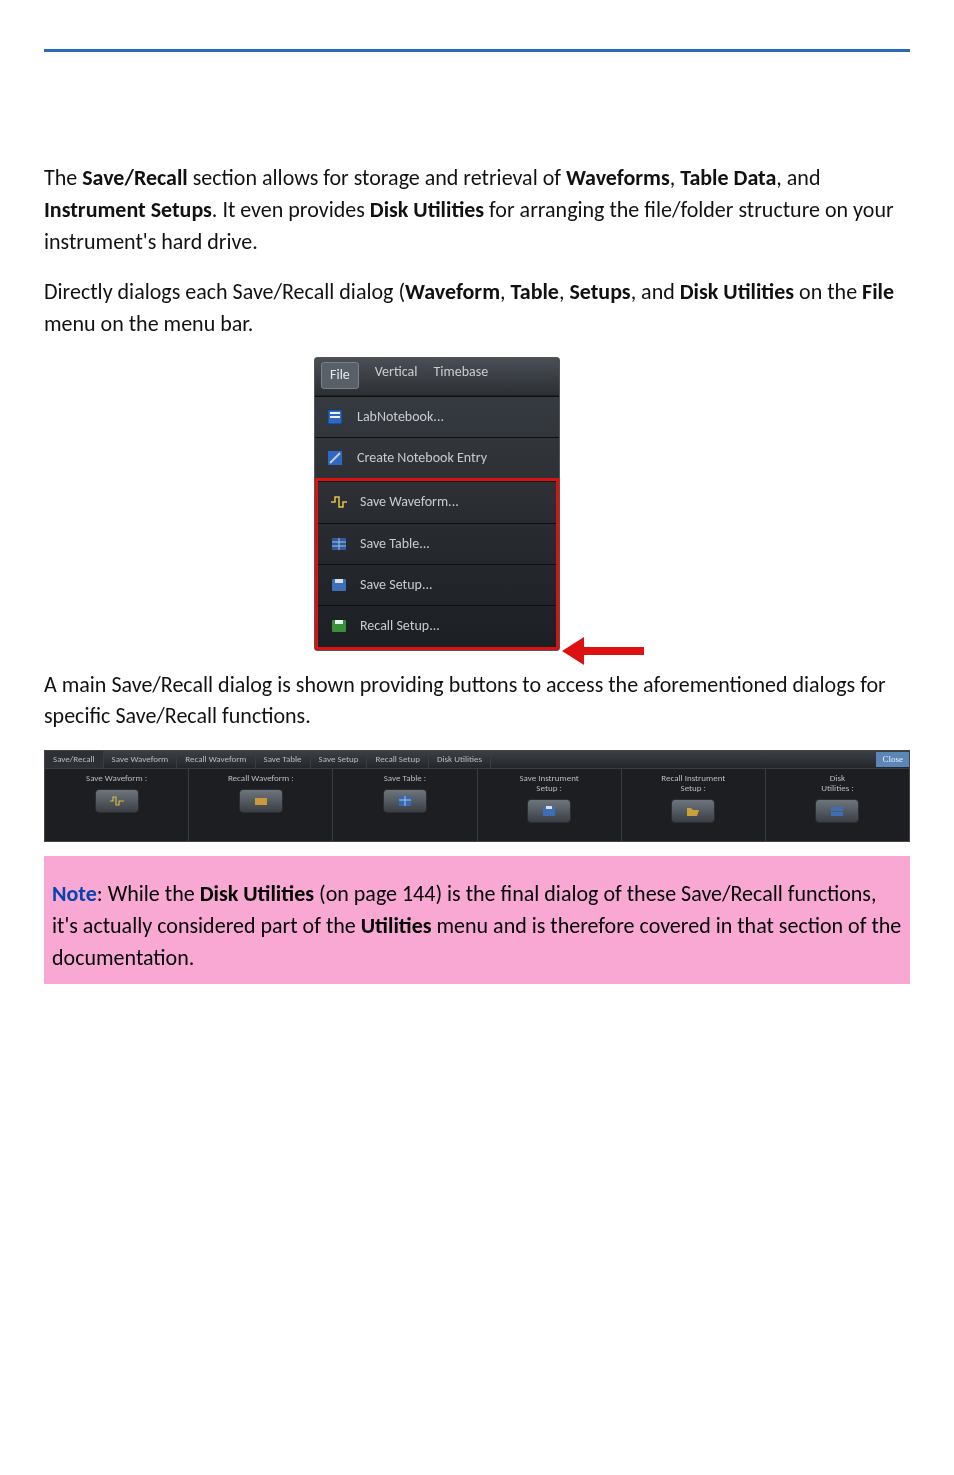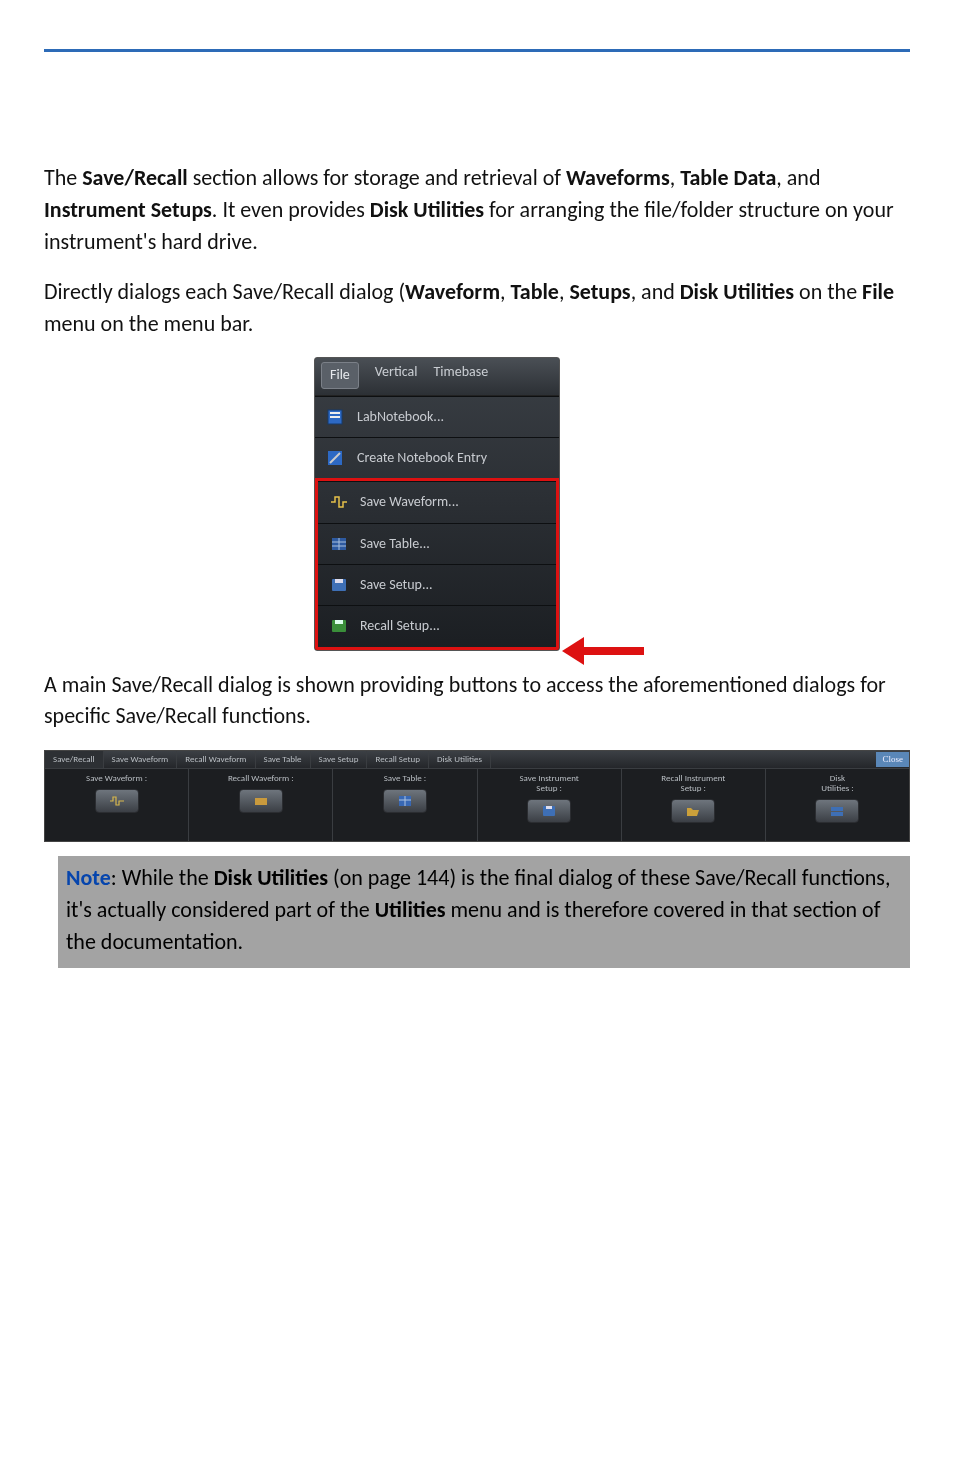--- a/index.html
+++ b/index.html
@@ -128,24 +128,23 @@
   .dbtn {
     width: 44px; height: 24px;
     background: linear-gradient(#6e757d,#3b3f45);
     border: 1px solid #2b2d31;
     border-radius: 4px;
     display: flex; align-items: center; justify-content: center;
   }
 
   
   .note {
-    background: #a3a3a3;
-    padding: 6px 8px 10px 8px;
+    background: #f9a8d4;
+    padding: 22px 8px 10px 8px;
     color: #000;
-    margin-left: 14px;
   }
   .note b { color: #000; }
   .note .lead { color: #0645ad; font-weight: 700; }
 
 </style>
 </head>
 <body>
 
 <div class="page">
 

